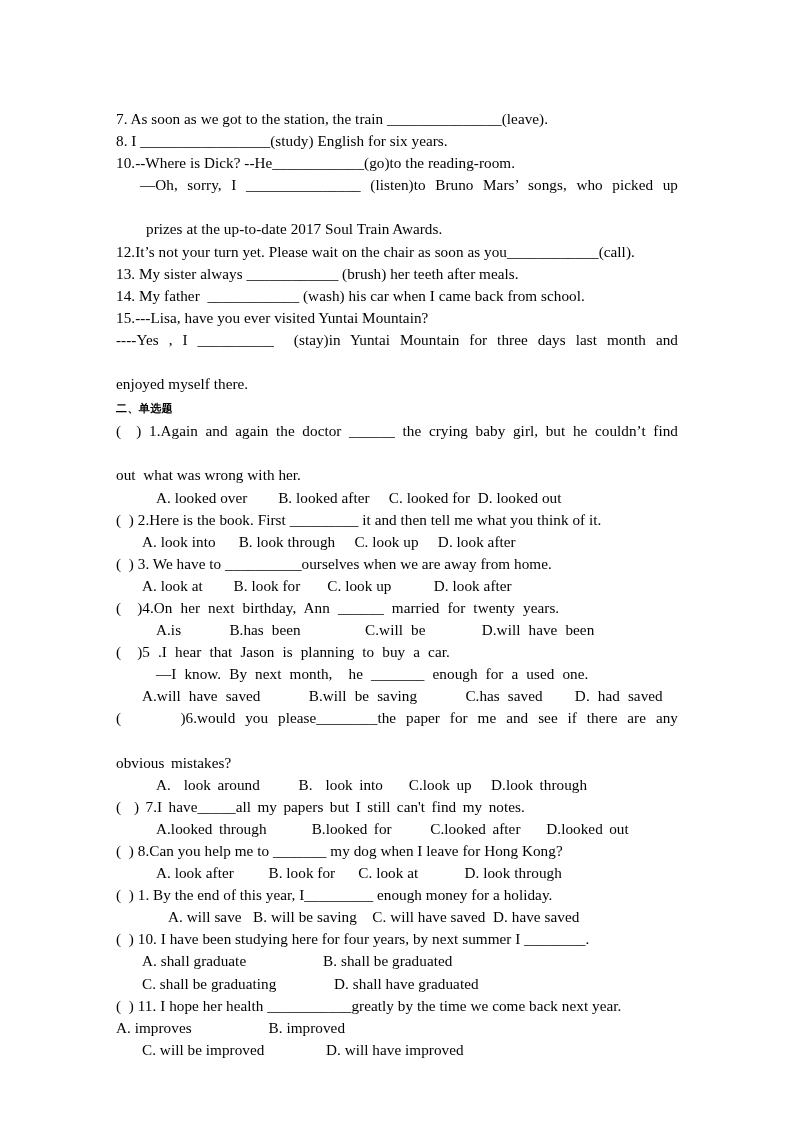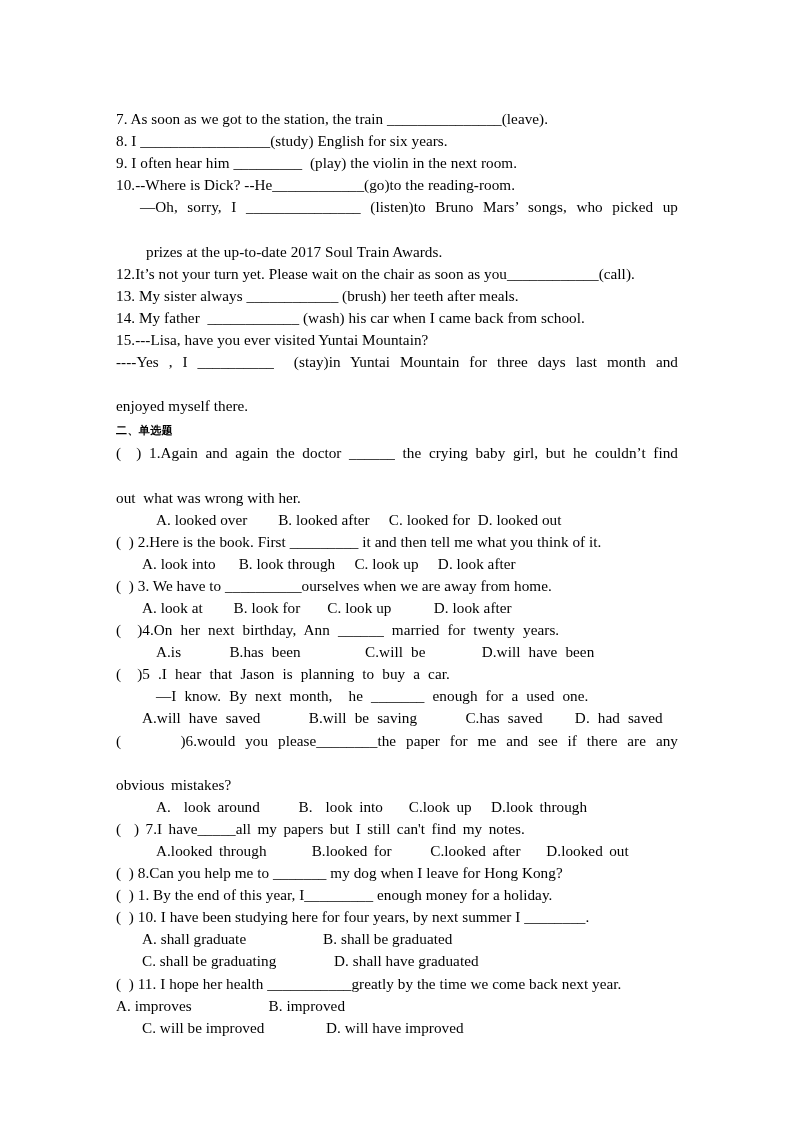--- a/index.html
+++ b/index.html
@@ -72,21 +72,20 @@
 
 <div id="page">
   <div id="content">
 
     <div>
 
       <p class="line">7. As soon as we got to the station, the train _______________(leave).</p>
 
       <p class="line">8. I _________________(study) English for six years.</p>
 
-      <p class="line">9. I often hear him _________  (play) the violin in the next room.</p>
 
       <p class="line">10.--Where is Dick? --He____________(go)to the reading-room.</p>
 
 
       <p class="line ind1 justify-full tracked">—Oh, sorry, I _______________ (listen)to Bruno Mars’ songs, who picked up</p>
 
       <p class="line ind2"><span>prizes at the up-to-date 2017 </span><span class="ital">Soul Train Awards</span><span>.</span></p>
 
       <p class="line">12.It’s not your turn yet. Please wait on the chair as soon as you____________(call).</p>
 
@@ -123,22 +122,24 @@
       <p class="line ind-opt-sm tracked2">A.will have saved      B.will be saving      C.has saved    D. had saved</p>
 
       <p class="line justify-full tracked2">(      )6.would you please________the paper for me and see if there are any</p>
       <p class="line tracked">obvious mistakes?</p>
       <p class="line ind-opt tracked">A.  look around      B.  look into    C.look up   D.look through</p>
 
       <p class="line tracked">(  ) 7.I have_____all my papers but I still can't find my notes.</p>
       <p class="line ind-opt tracked">A.looked through       B.looked for      C.looked after    D.looked out</p>
 
       <p class="line">(  ) 8.Can you help me to _______ my dog when I leave for Hong Kong?</p>
+      <p class="line ind-opt">A. look after         B. look for      C. look at            D. look through</p>
 
       <p class="line">(  ) 1. By the end of this year, I_________ enough money for a holiday.</p>
+      <p class="line ind-opt-lg">A. will save   B. will be saving    C. will have saved  D. have saved</p>
 
       <p class="line">(  ) 10. I have been studying here for four years, by next summer I ________.</p>
       <p class="line ind-opt-sm">A. shall graduate                    B. shall be graduated</p>
       <p class="line ind-opt-sm">C. shall be graduating               D. shall have graduated</p>
 
       <p class="line">(  ) 11. I hope her health ___________greatly by the time we come back next year.</p>
       <p class="line">A. improves                    B. improved</p>
       <p class="line ind-opt-sm">C. will be improved                D. will have improved</p>
     </div>
 

